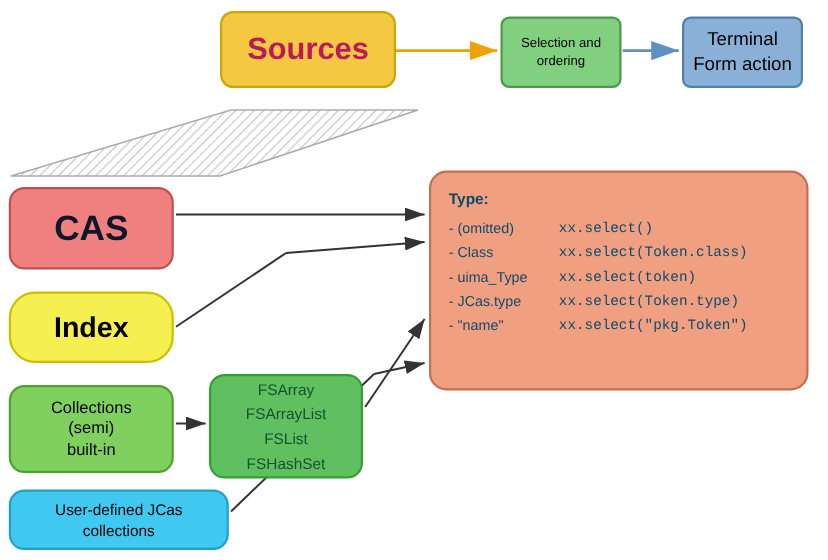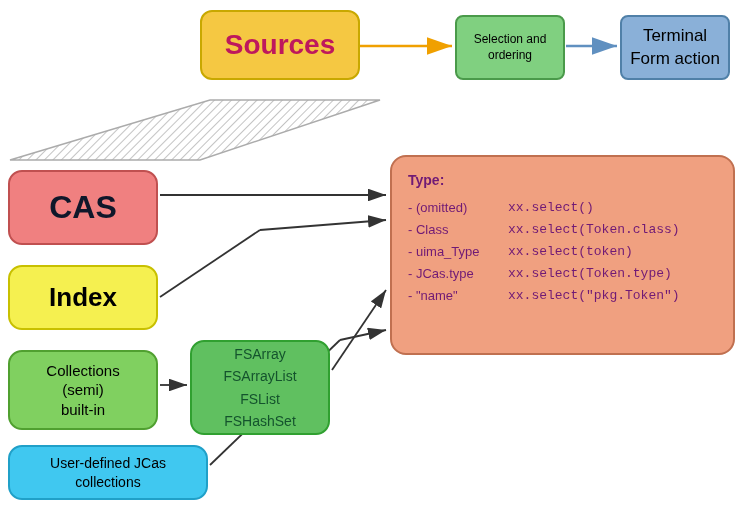--- a/index.html
+++ b/index.html
@@ -92,21 +92,21 @@
 
     
     .index-box {
       position: absolute;
       top: 265px;
       left: 8px;
       width: 150px;
       height: 65px;
       background: #f5f050;
       border: 2px solid #c8c000;
-      border-radius: 14px;
+      border-radius: 24px;
       display: flex;
       align-items: center;
       justify-content: center;
       font-size: 26px;
       font-weight: bold;
       color: #000;
     }
 
     
     .collections-box {
@@ -170,21 +170,21 @@
       position: absolute;
       top: 155px;
       left: 390px;
       width: 345px;
       height: 200px;
       background: #f0a080;
       border: 2px solid #c07050;
       border-radius: 16px;
       padding: 12px 16px;
       font-size: 13px;
-      color: #701a75;
+      color: #0c4a6e;
       line-height: 1.7;
     }
 
     .type-box .type-title {
       font-weight: bold;
       font-size: 14px;
       margin-bottom: 4px;
     }
 
     .type-row {

